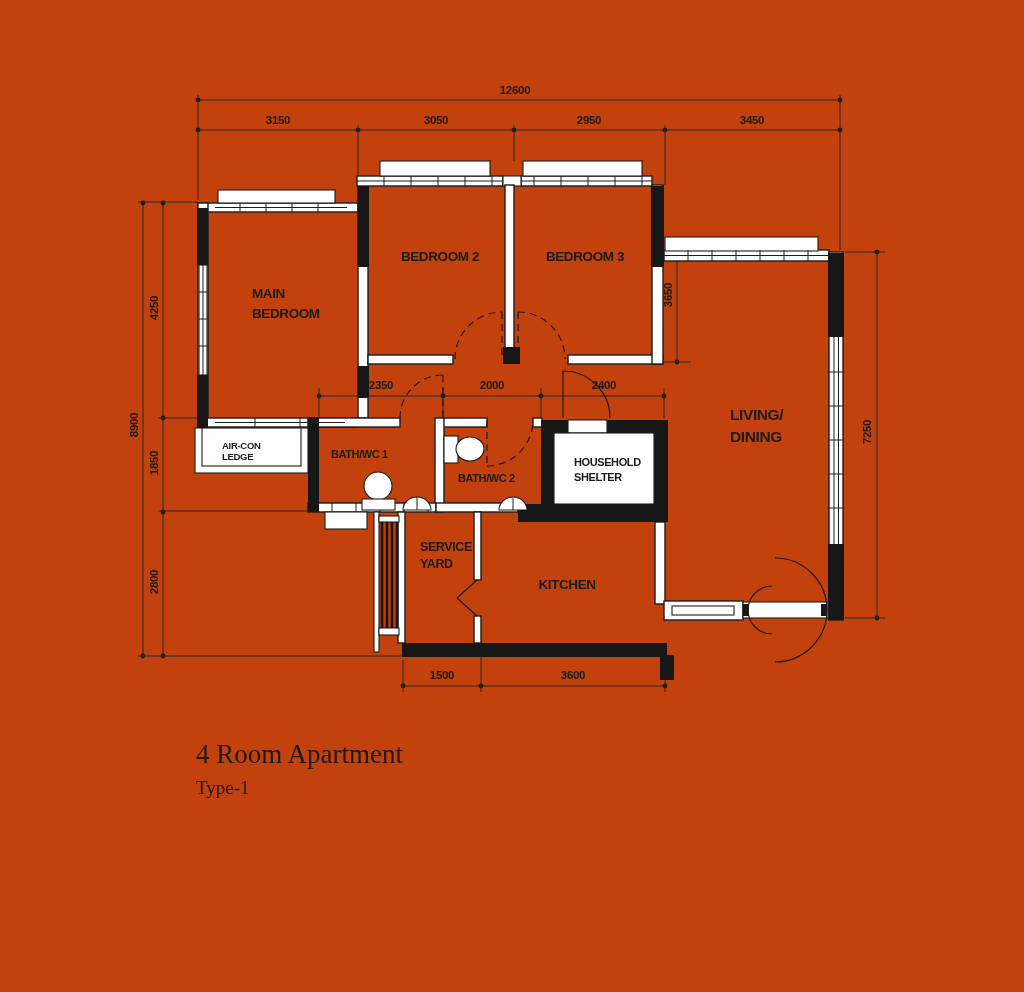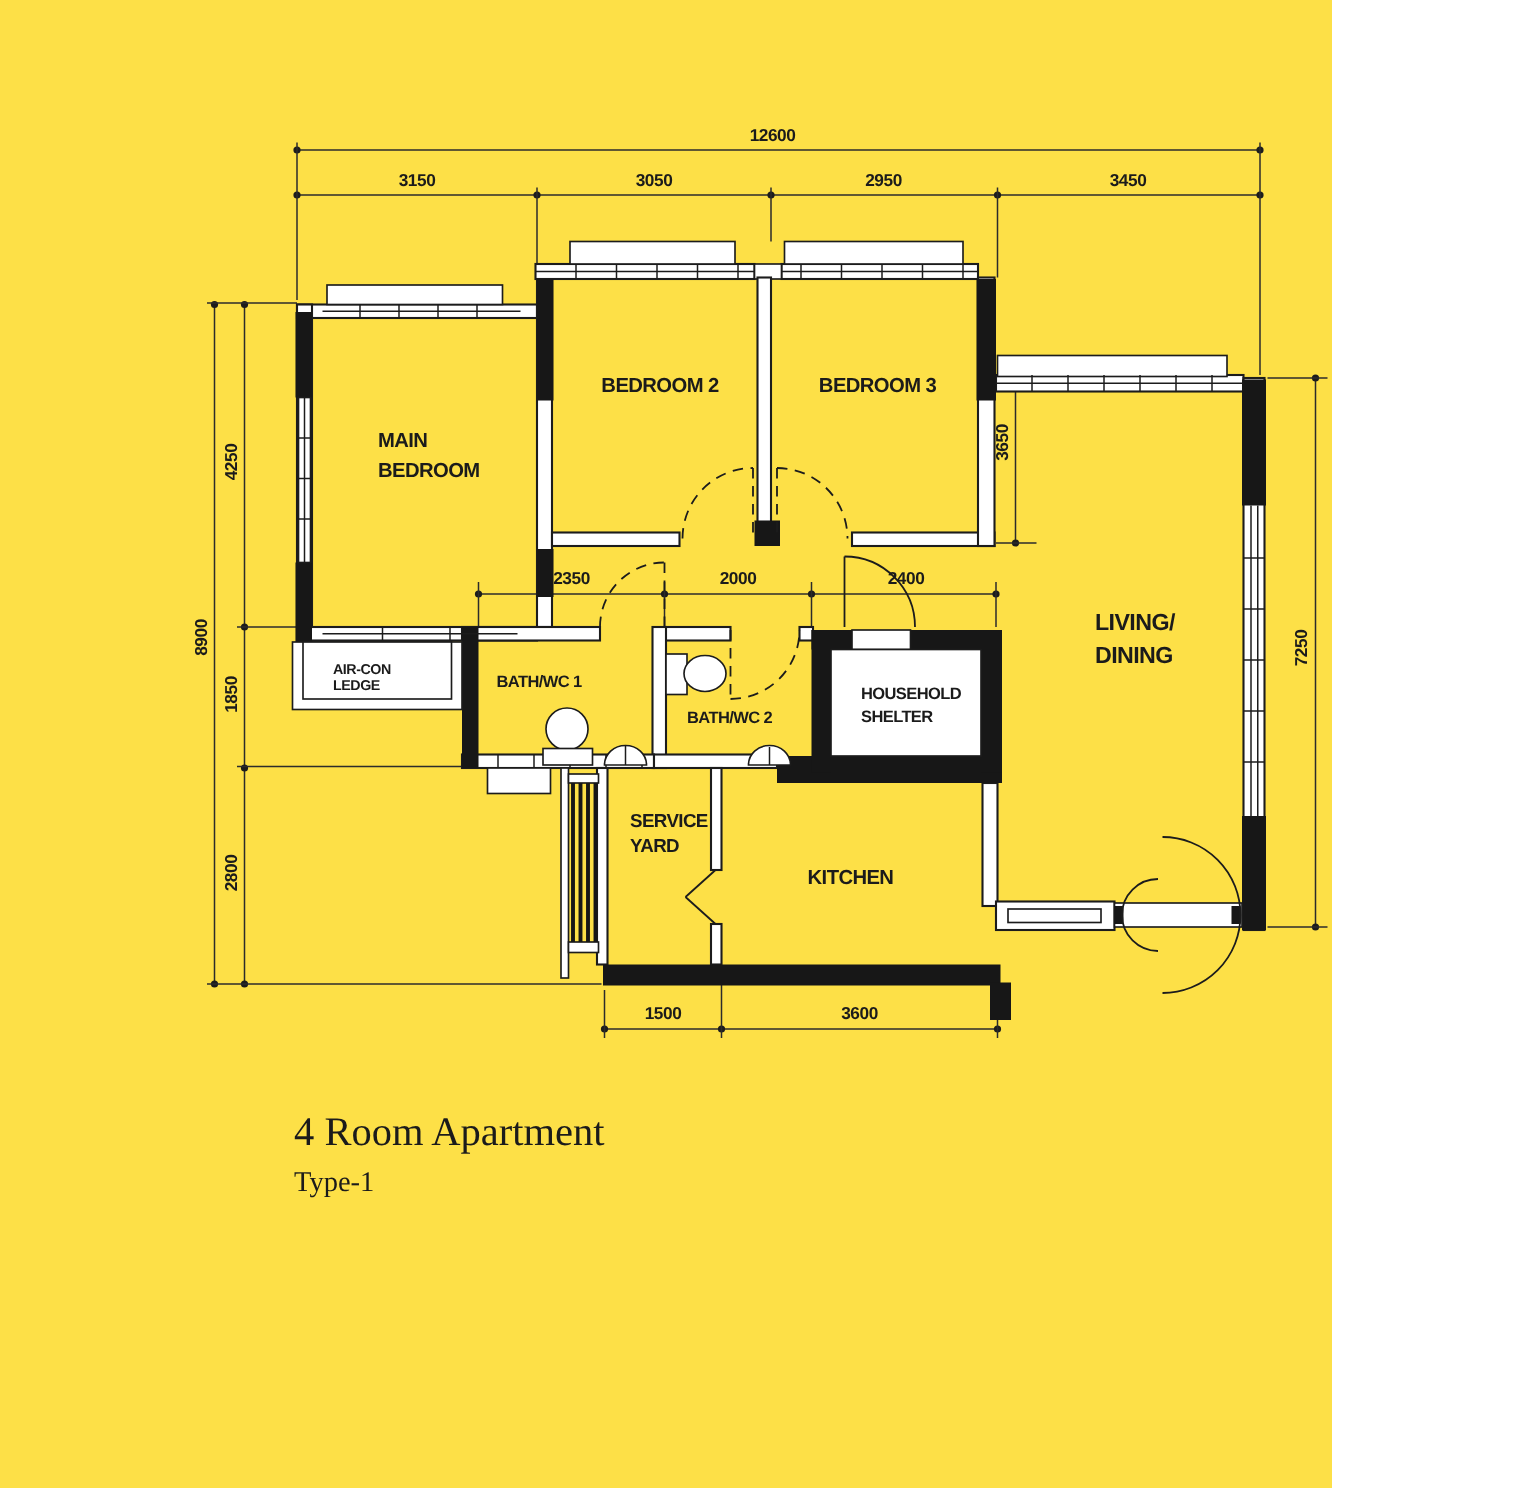--- a/index.html
+++ b/index.html
@@ -1,16 +1,16 @@
 <!DOCTYPE html>
 <html><head>
 <meta charset="utf-8">
 <style>
   html,body{margin:0;padding:0;background:#ffffff;}
-  .stage{position:relative;width:888px;height:992px;background:#fde047;overflow:hidden;}
+  .stage{position:relative;width:1024px;height:992px;background:#c2410c;overflow:hidden;}
   svg{display:block;}
   
   .w  {fill:#ffffff;stroke:#1c1c1c;stroke-width:1.4;}
   .wt {fill:#ffffff;stroke:#1c1c1c;stroke-width:1.1;}
   .b  {fill:#171717;stroke:none;}
   .ln {stroke:#1c1c1c;stroke-width:1.2;fill:none;}
   .tn {stroke:#1c1c1c;stroke-width:1;fill:none;}
   .dash{stroke:#1c1c1c;stroke-width:1.2;fill:none;stroke-dasharray:7 5;}
   .dl {stroke:#2b2b2b;stroke-width:1;fill:none;}
   .dot{fill:#1c1c1c;stroke:none;}

